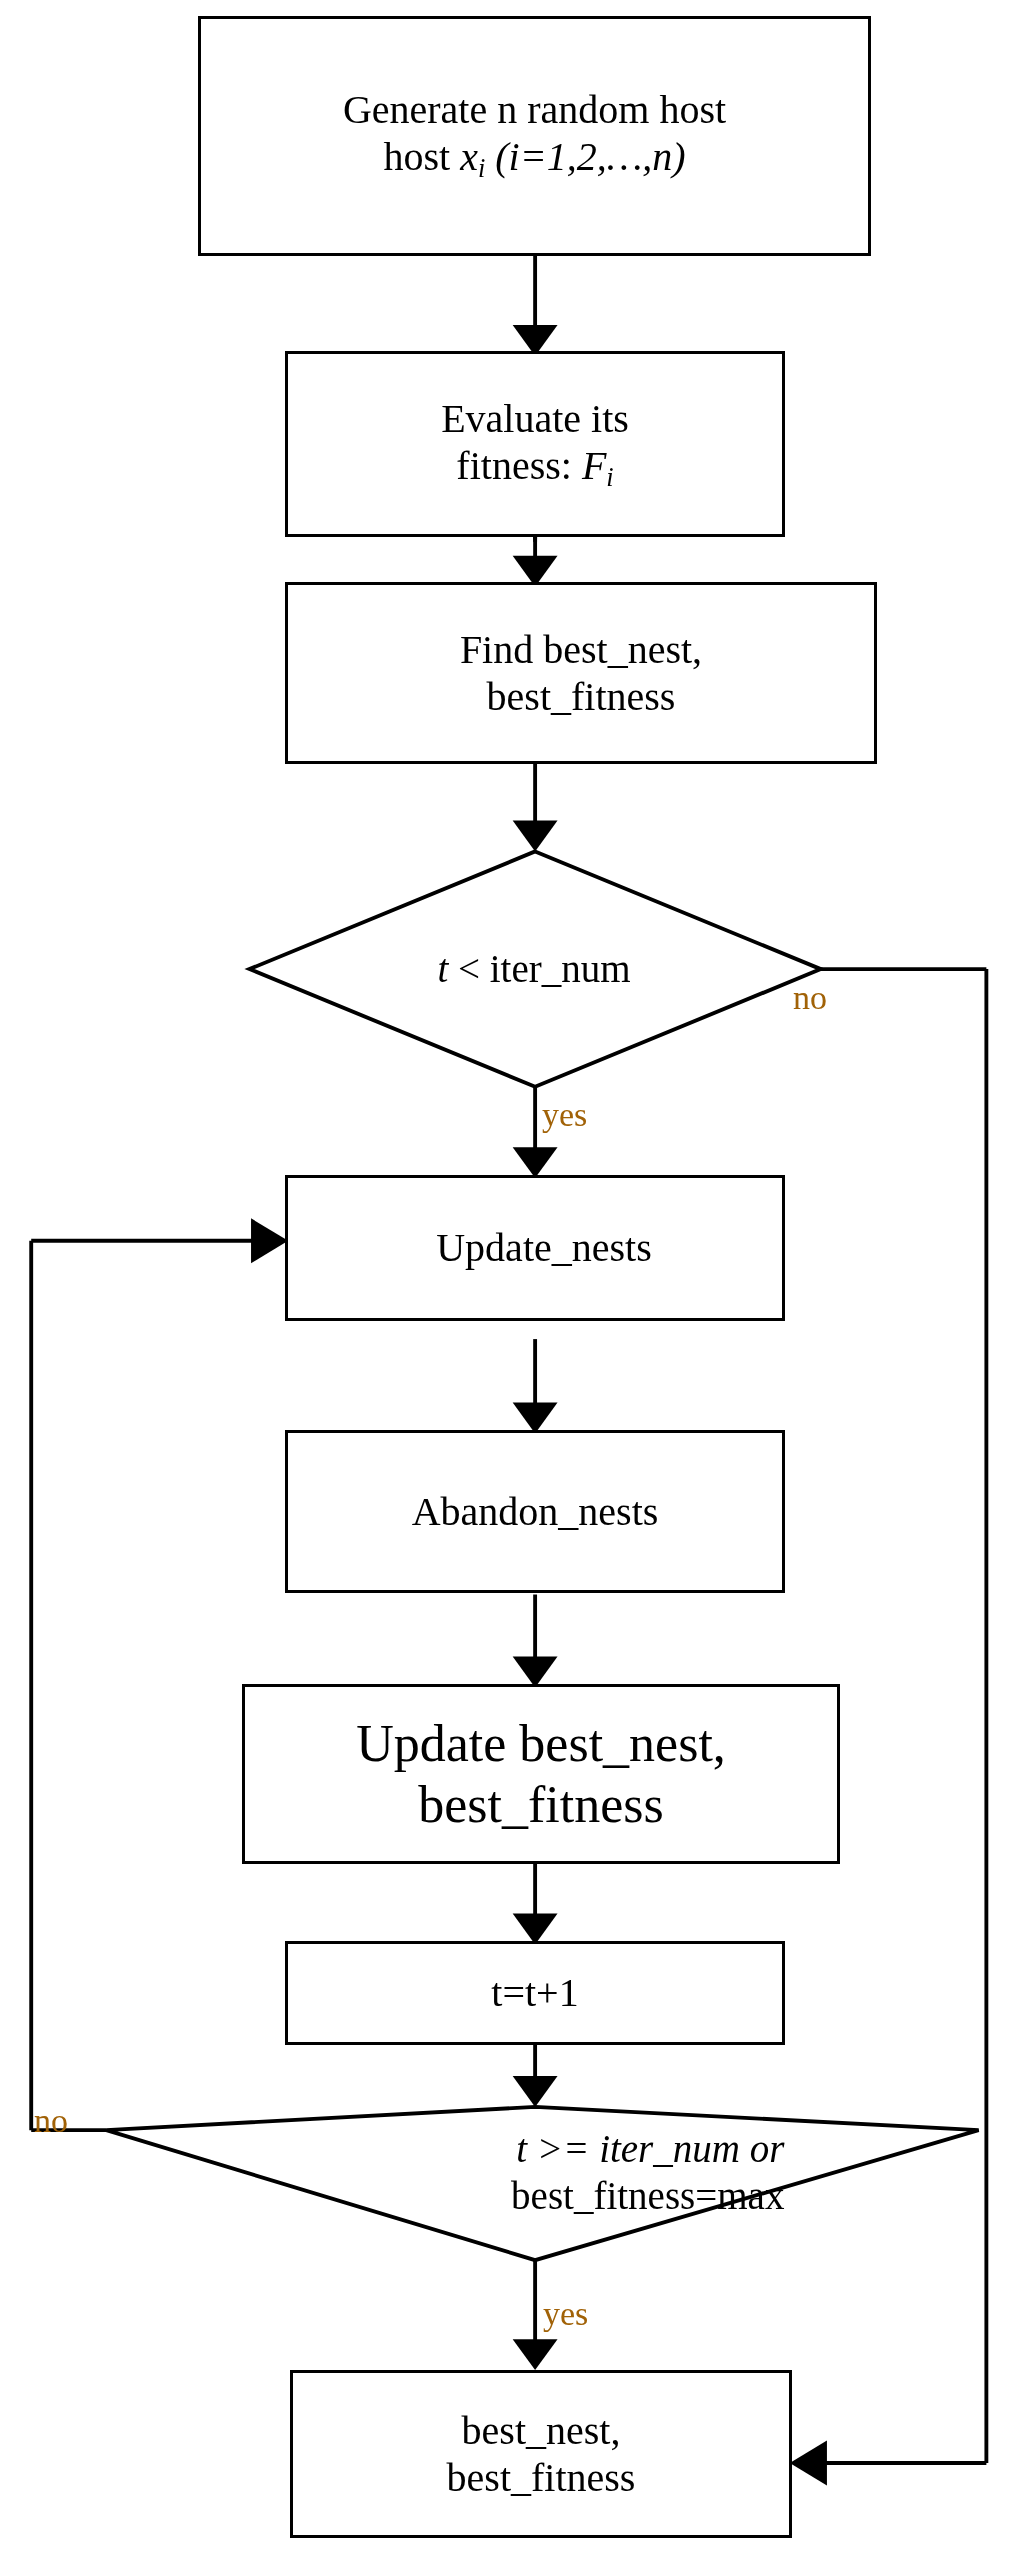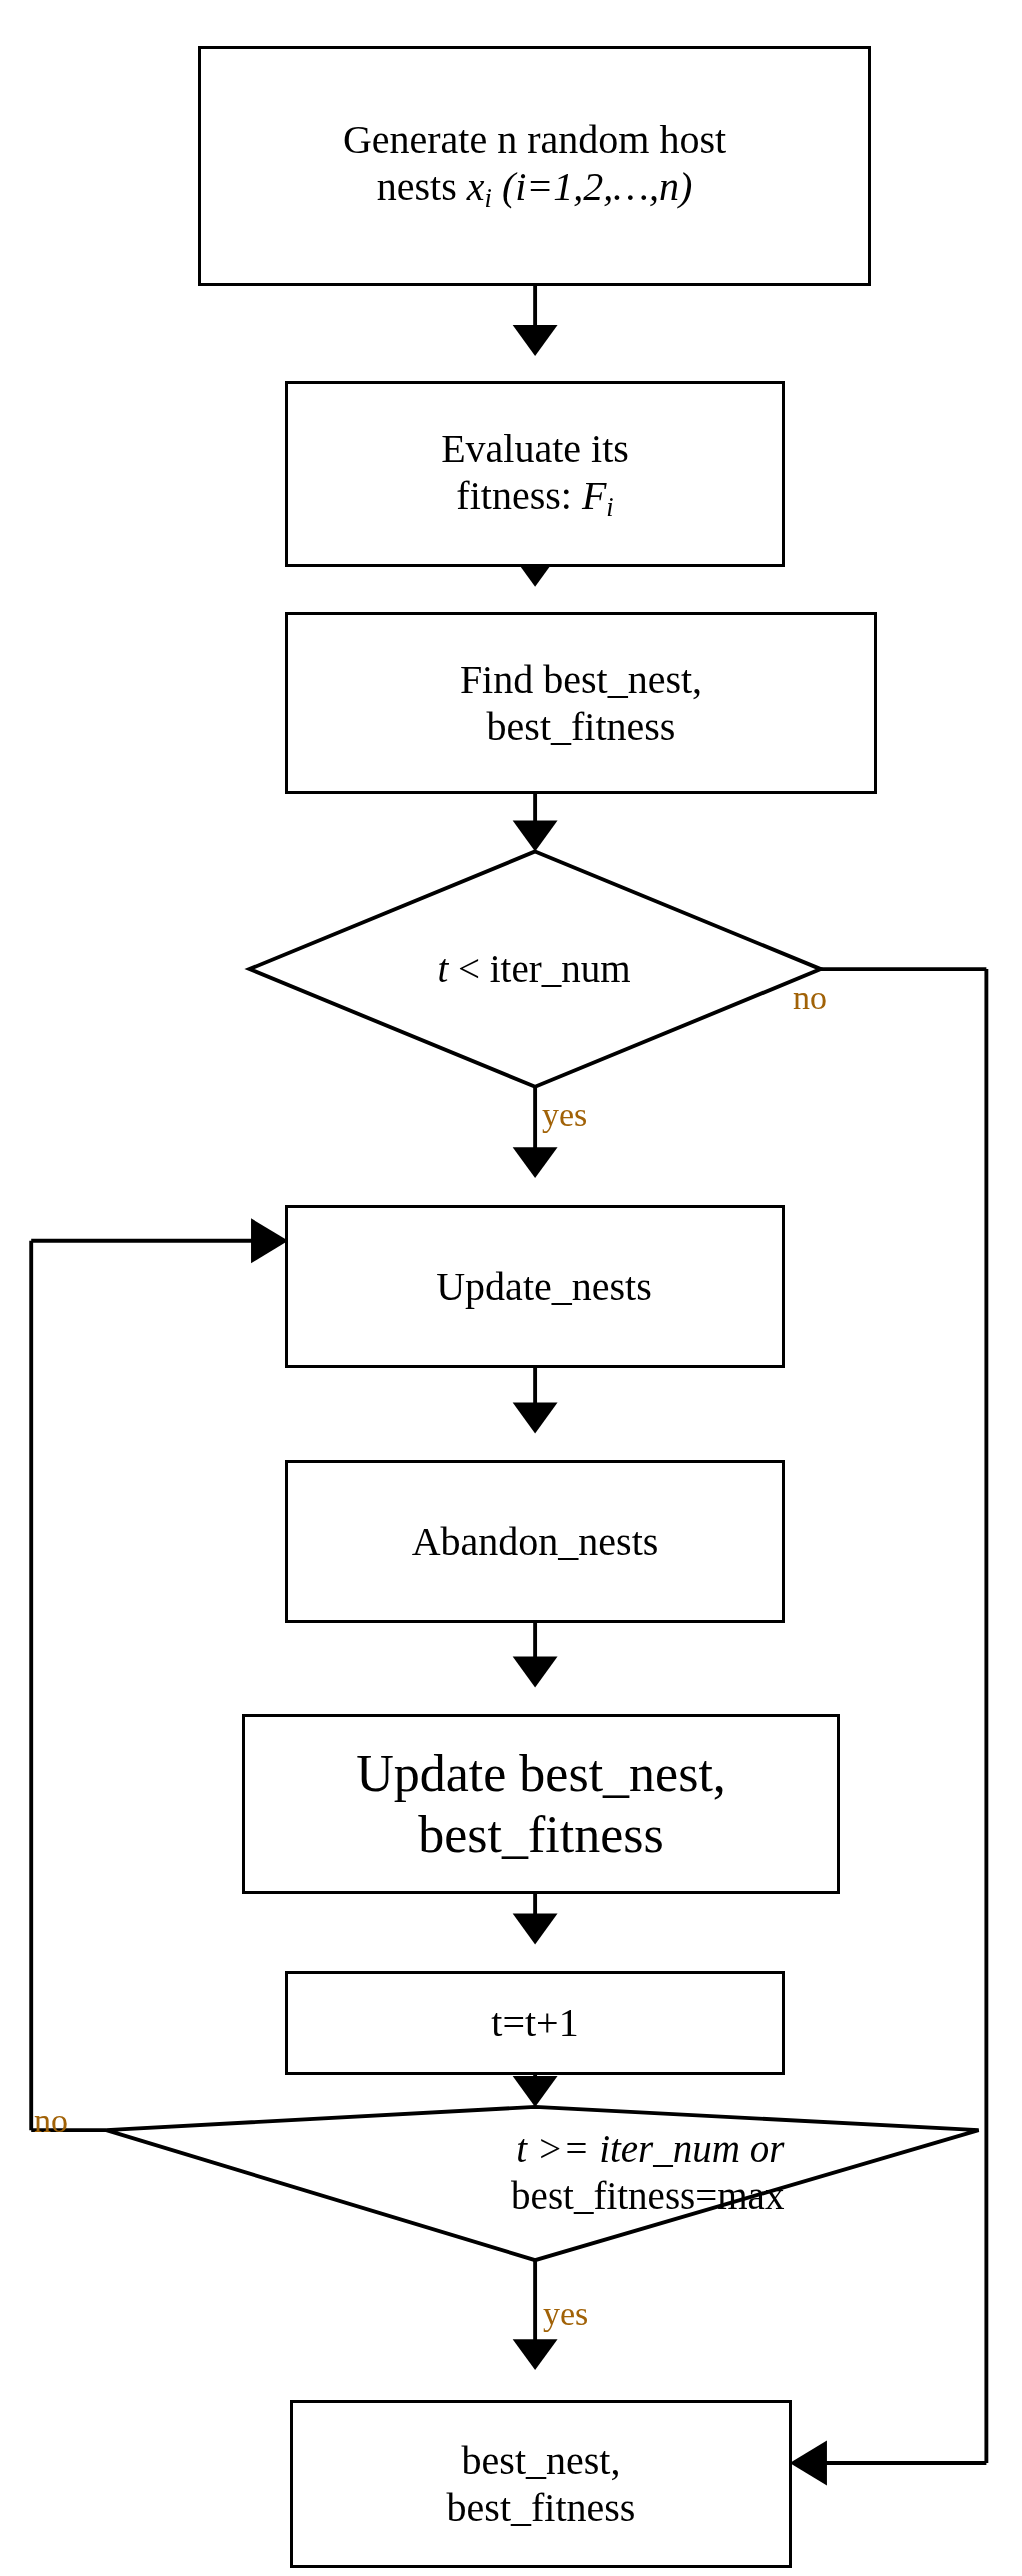--- a/index.html
+++ b/index.html
@@ -29,21 +29,20 @@
     align-items: center;
     justify-content: center;
     text-align: center;
     line-height: 1.18;
     color: #000;
     box-sizing: border-box;
   }
   .node-proc {
     border: 3.1px solid #000;
     background: #ffffff;
-    margin-top: 30px;
   }
   .node-text {
     display: block;
     width: 100%;
     padding: 0 4.6px;
     box-sizing: border-box;
   }
   .node-dec {
     background: transparent;
     border: none;
@@ -121,21 +120,21 @@
 
       <line x1="691" y1="2920" x2="691" y2="3030"></line>
       <polygon points="662,3022 720,3022 691,3062" stroke="none"></polygon>
 
     </g>
   </svg>
 
   <div class="node node-proc" style="left:198px; top:15.5px; width:673px; height:240px; font-size:40px;">
     <span class="node-text">
       <span class="lbl-line">Generate  n random host</span>
-      <span class="lbl-line"><span>nests </span><em class="mi">x</em><span class="sub">i</span><em class="mi"> (i=1,2,…,n)</em></span>
+      <span class="lbl-line"><span>host </span><em class="mi">x</em><span class="sub">i</span><em class="mi"> (i=1,2,…,n)</em></span>
     </span>
   </div>
 
   <div class="node node-proc" style="left:285px; top:351px; width:500px; height:186px; font-size:40px;">
     <span class="node-text">
       <span class="lbl-line">Evaluate its</span>
       <span class="lbl-line"><span>fitness: </span><em class="mi">F</em><span class="sub">i</span></span>
     </span>
   </div>
 
@@ -147,21 +146,21 @@
   </div>
 
   <div class="node node-dec" style="left:263px; top:929px; width:542px; height:81px; font-size:39px;">
     <span class="node-text"><em class="mi">t</em><span> &lt; iter_num</span></span>
   </div>
 
   <div class="edge-label" style="left:793px; top:981px;">no</div>
 
   <div class="edge-label" style="left:542px; top:1098px;">yes</div>
 
-  <div class="node node-proc" style="left:285px; top:1175px; width:500px; height:163px; font-size:40px;padding-left:18px;">
+  <div class="node node-proc" style="left:285px; top:1175px; width:500px; height:146px; font-size:40px;padding-left:18px;">
     <span class="node-text">Update_nests</span>
   </div>
 
   <div class="node node-proc" style="left:285px; top:1430px; width:500px; height:163px; font-size:40px;">
     <span class="node-text">Abandon_nests</span>
   </div>
 
   <div class="node node-proc" style="left:242px; top:1684px; width:598px; height:180px; font-size:52px;">
     <span class="node-text">
       <span class="lbl-line">Update best_nest,</span>

